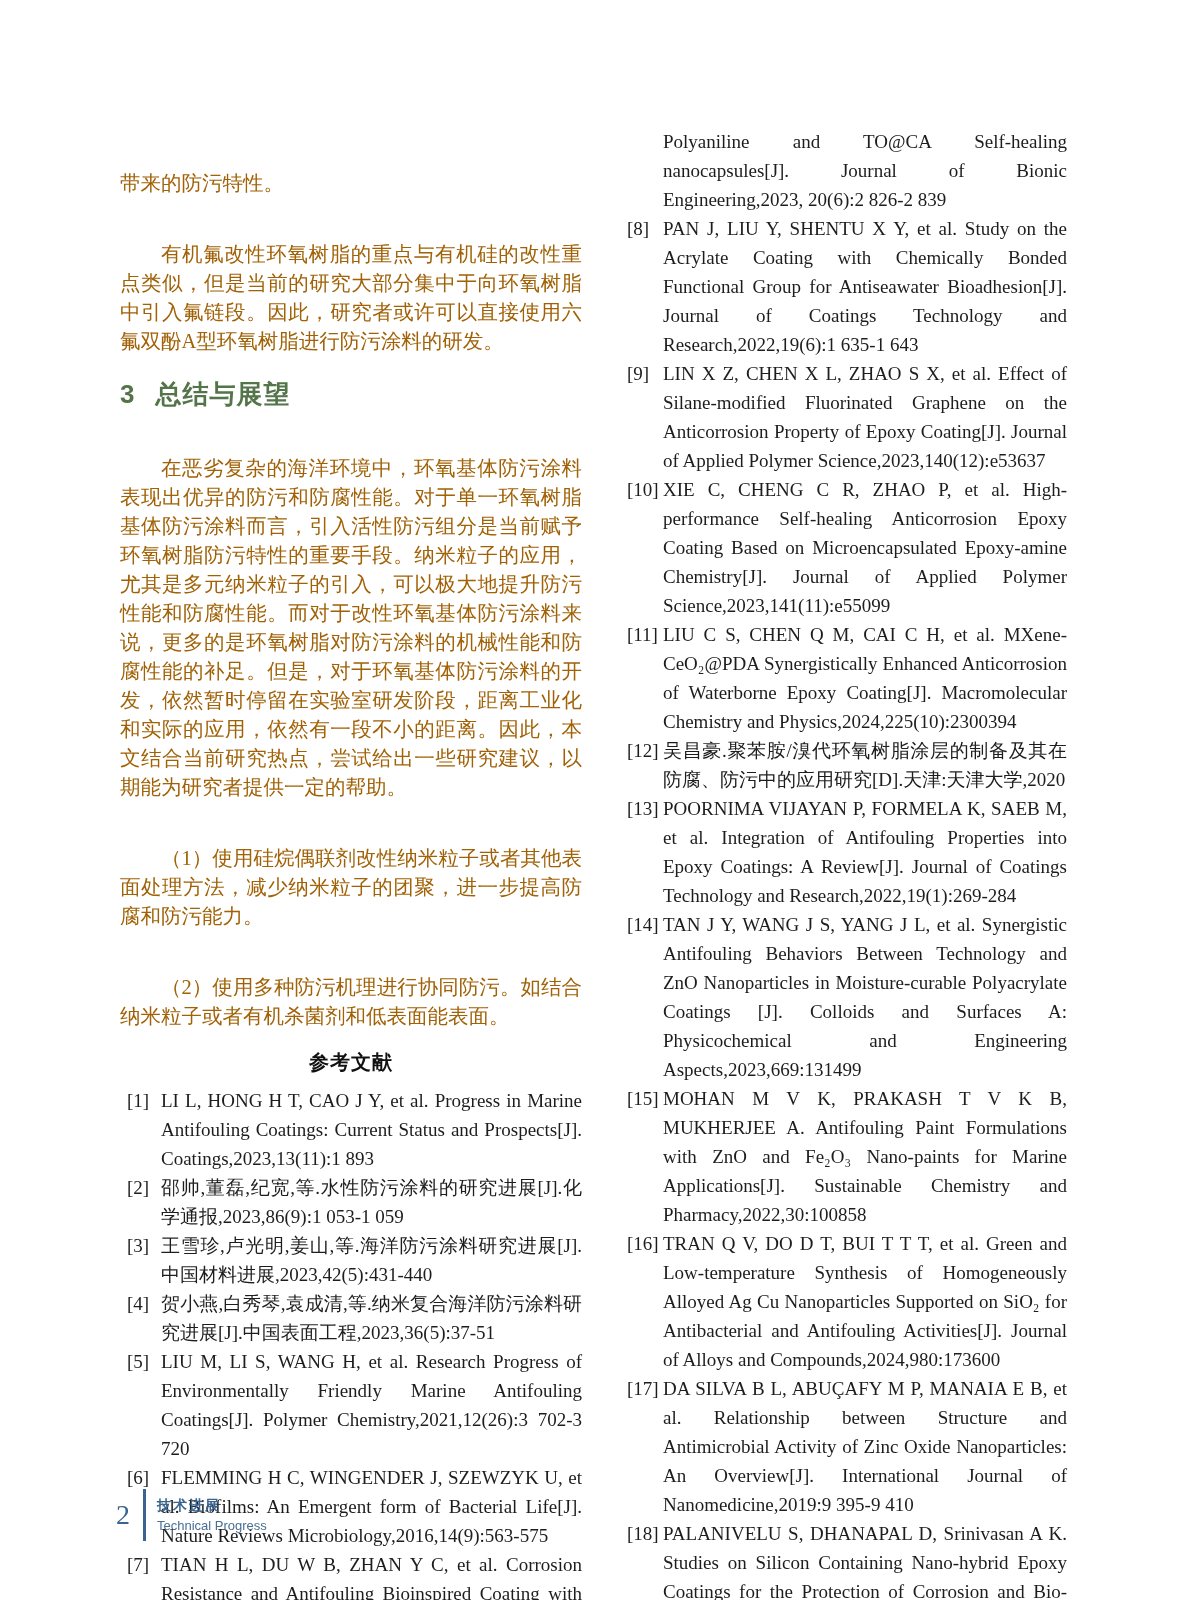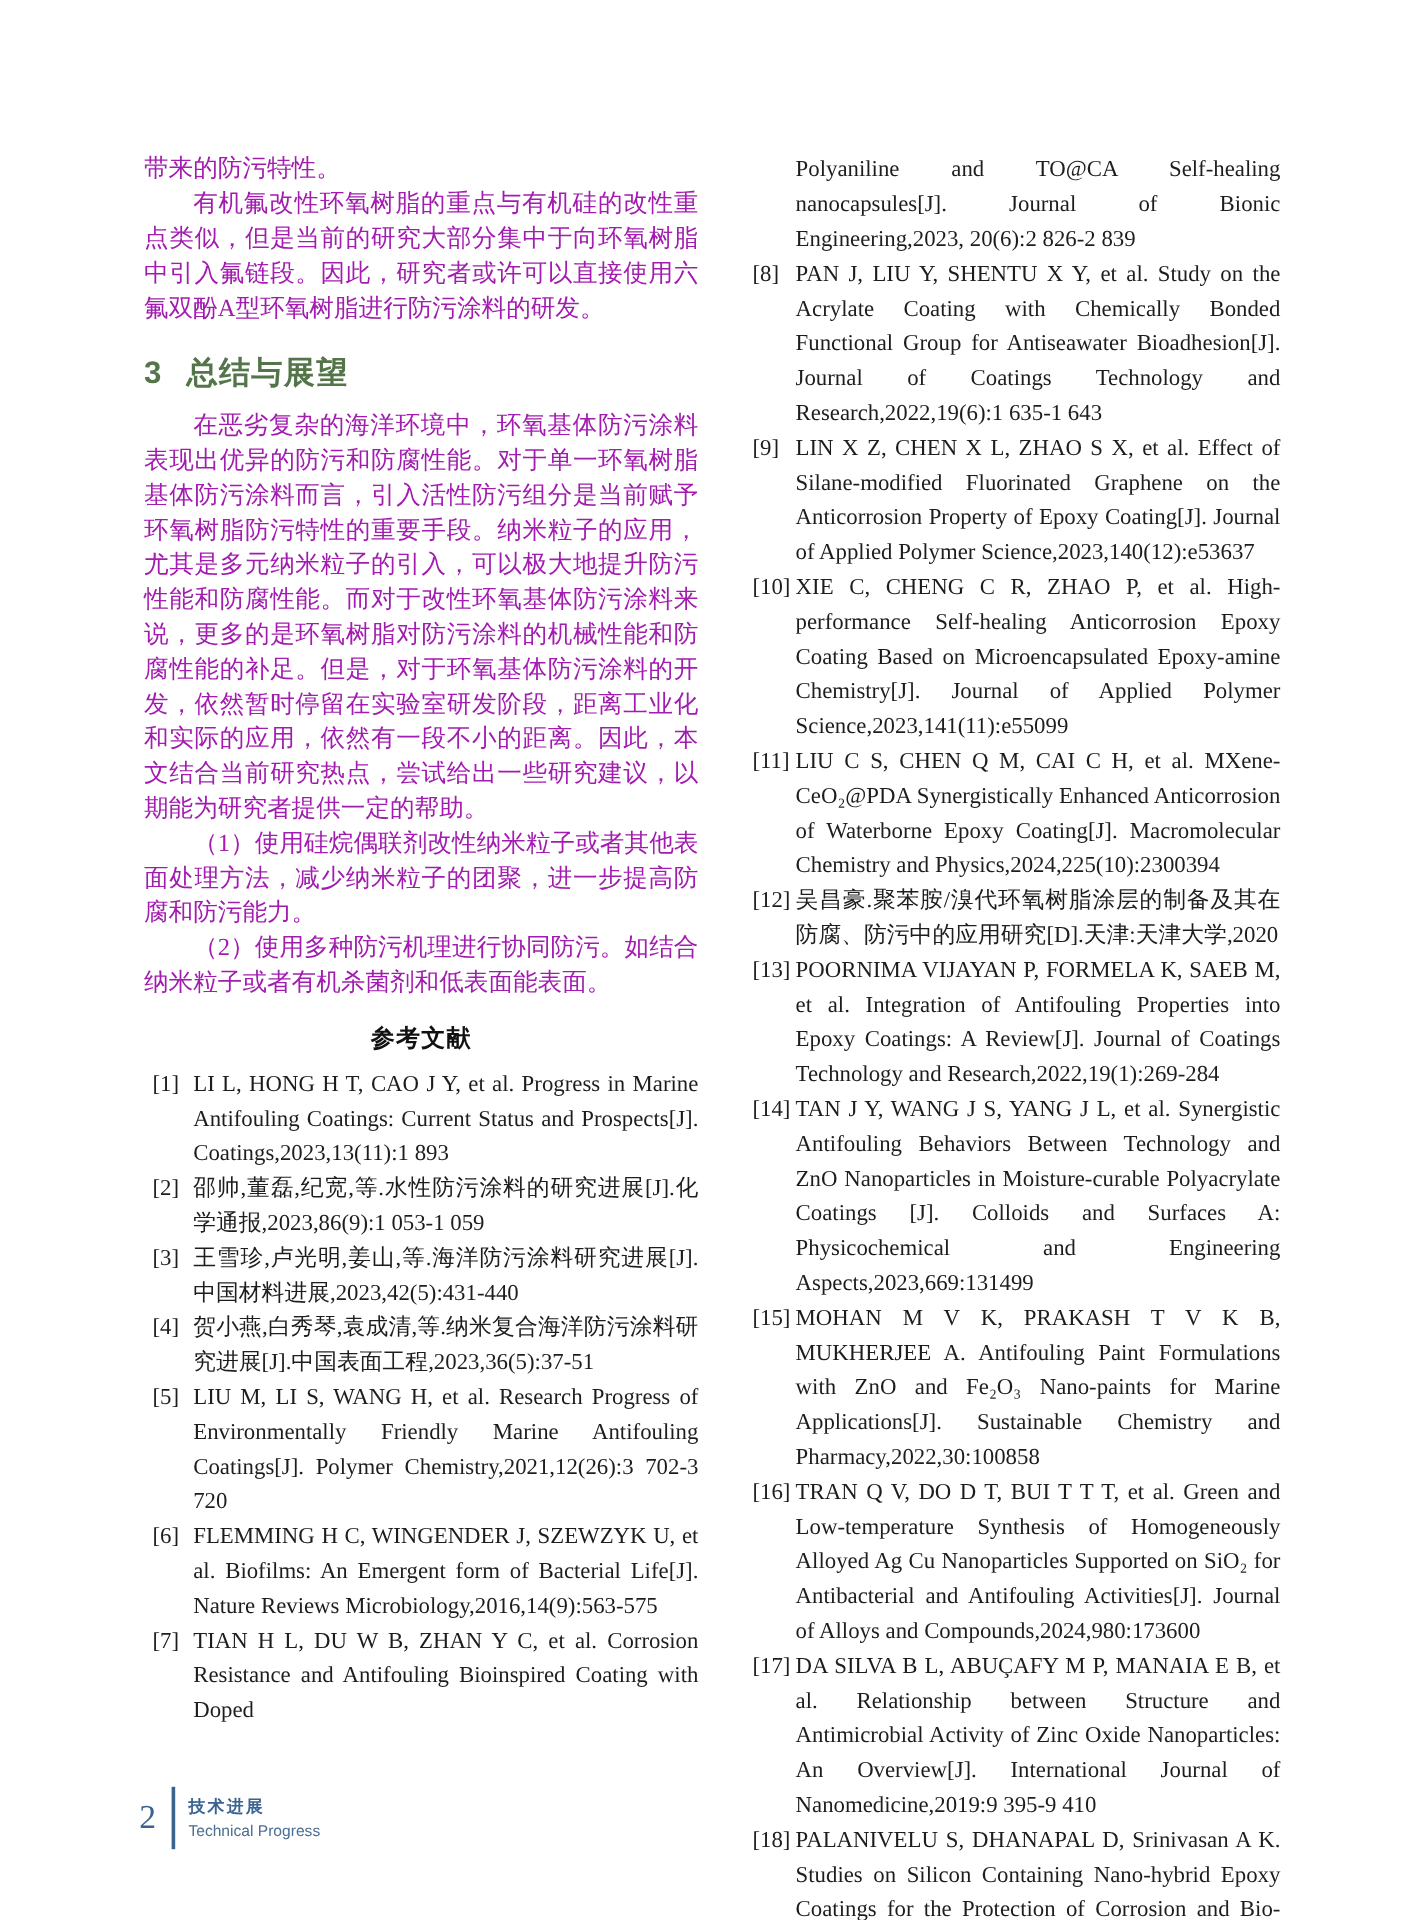--- a/index.html
+++ b/index.html
@@ -44,21 +44,22 @@
     width: 947px;
     display: flex;
     gap: 45px;
   }
   .col-left  { width: 462px; }
   .col-right { width: 440px; }
   .para {
     font-size: 20.5px;
     line-height: 29px;
     text-align: justify;
-    color: #a21caf;
+    color: #a16207;
+    margin-top: 42px;
   }
   .para.indent { text-indent: 2em; }
   .section-heading {
     margin: 21px 0 13px 0;
     font-family: "Liberation Sans", "DejaVu Sans", sans-serif;
     font-weight: bold;
     font-size: 26px;
     color: #547549;
     letter-spacing: 1px;
   }

